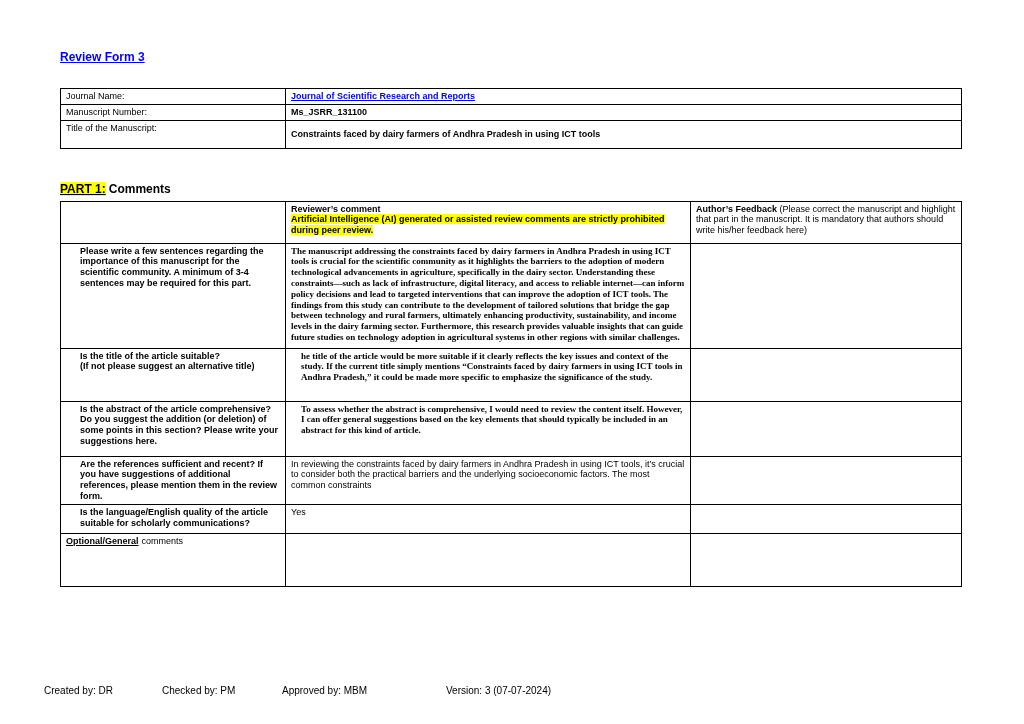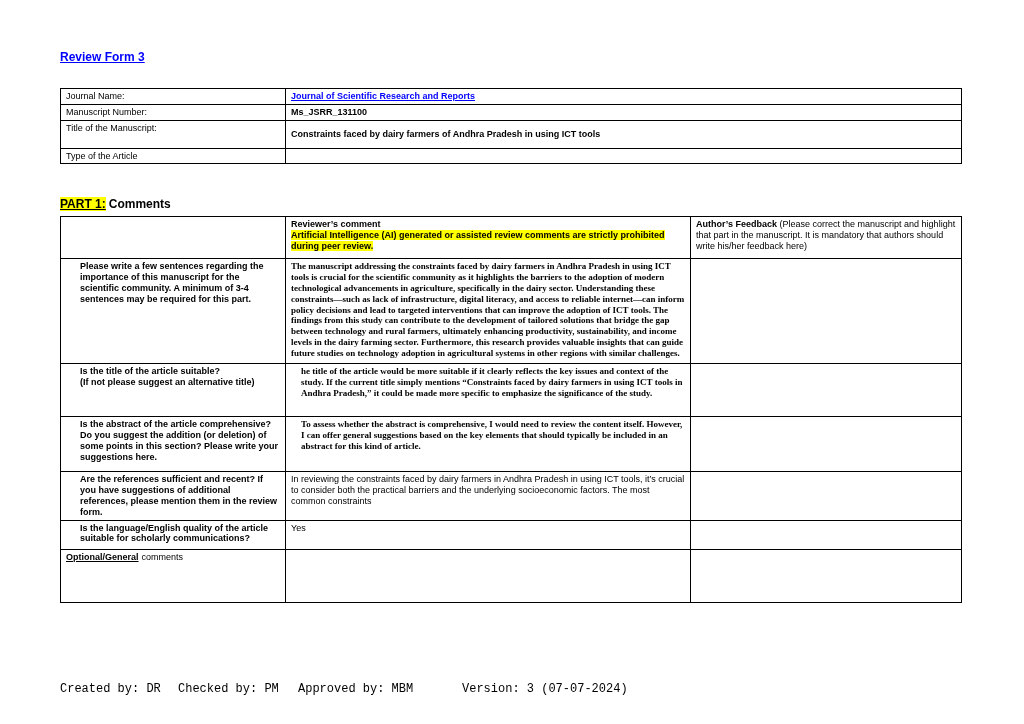--- a/index.html
+++ b/index.html
@@ -38,26 +38,25 @@
   .c-bold { font-weight: bold; font-family: Liberation Serif, serif; }
   .c-indent { padding-left: 15px; }
   .notice { background: #ffff00; font-weight: bold; }
   .reviewer-head { font-weight: bold; }
   .author-bold { font-weight: bold; }
   .author-italic { }
   .opt-label { font-weight: bold; text-decoration: underline; }
   .opt-rest { margin-left: 3px; }
   .footer {
     position: absolute;
-    left: 60px;
+    left: 44px;
     bottom: 28px;
-    font-size: 12px;
+    font-size: 10px;
     display: flex;
     color: #000;
-    font-family: Liberation Mono, monospace;
   }
   .footer span { display: inline-block; }
   .footer .f1 { width: 118px; }
   .footer .f2 { width: 120px; }
   .footer .f3 { width: 164px; }
 </style>
 </head>
 <body>
 
 <div class="page">
@@ -74,24 +73,20 @@
       <td class="label-cell">Journal Name:</td>
       <td><span class="journal-link">Journal of Scientific Research and Reports</span></td>
     </tr>
     <tr style="height:13px;">
       <td class="label-cell">Manuscript Number:</td>
       <td class="value-bold">Ms_JSRR_131100</td>
     </tr>
     <tr style="height:28px;">
       <td class="label-cell">Title of the Manuscript:</td>
       <td class="value-bold v-mid">Constraints faced by dairy farmers of Andhra Pradesh in using ICT tools</td>
-    </tr>
-    <tr style="height:13px;">
-      <td class="label-cell">Type of the Article</td>
-      <td></td>
     </tr>
   </tbody>
     </table>
 
   <div class="part-heading">
     <span class="hl">PART 1:</span><span class="heading-rest">Comments</span>
   </div>
 
   <table class="comments-table">
     <colgroup>

